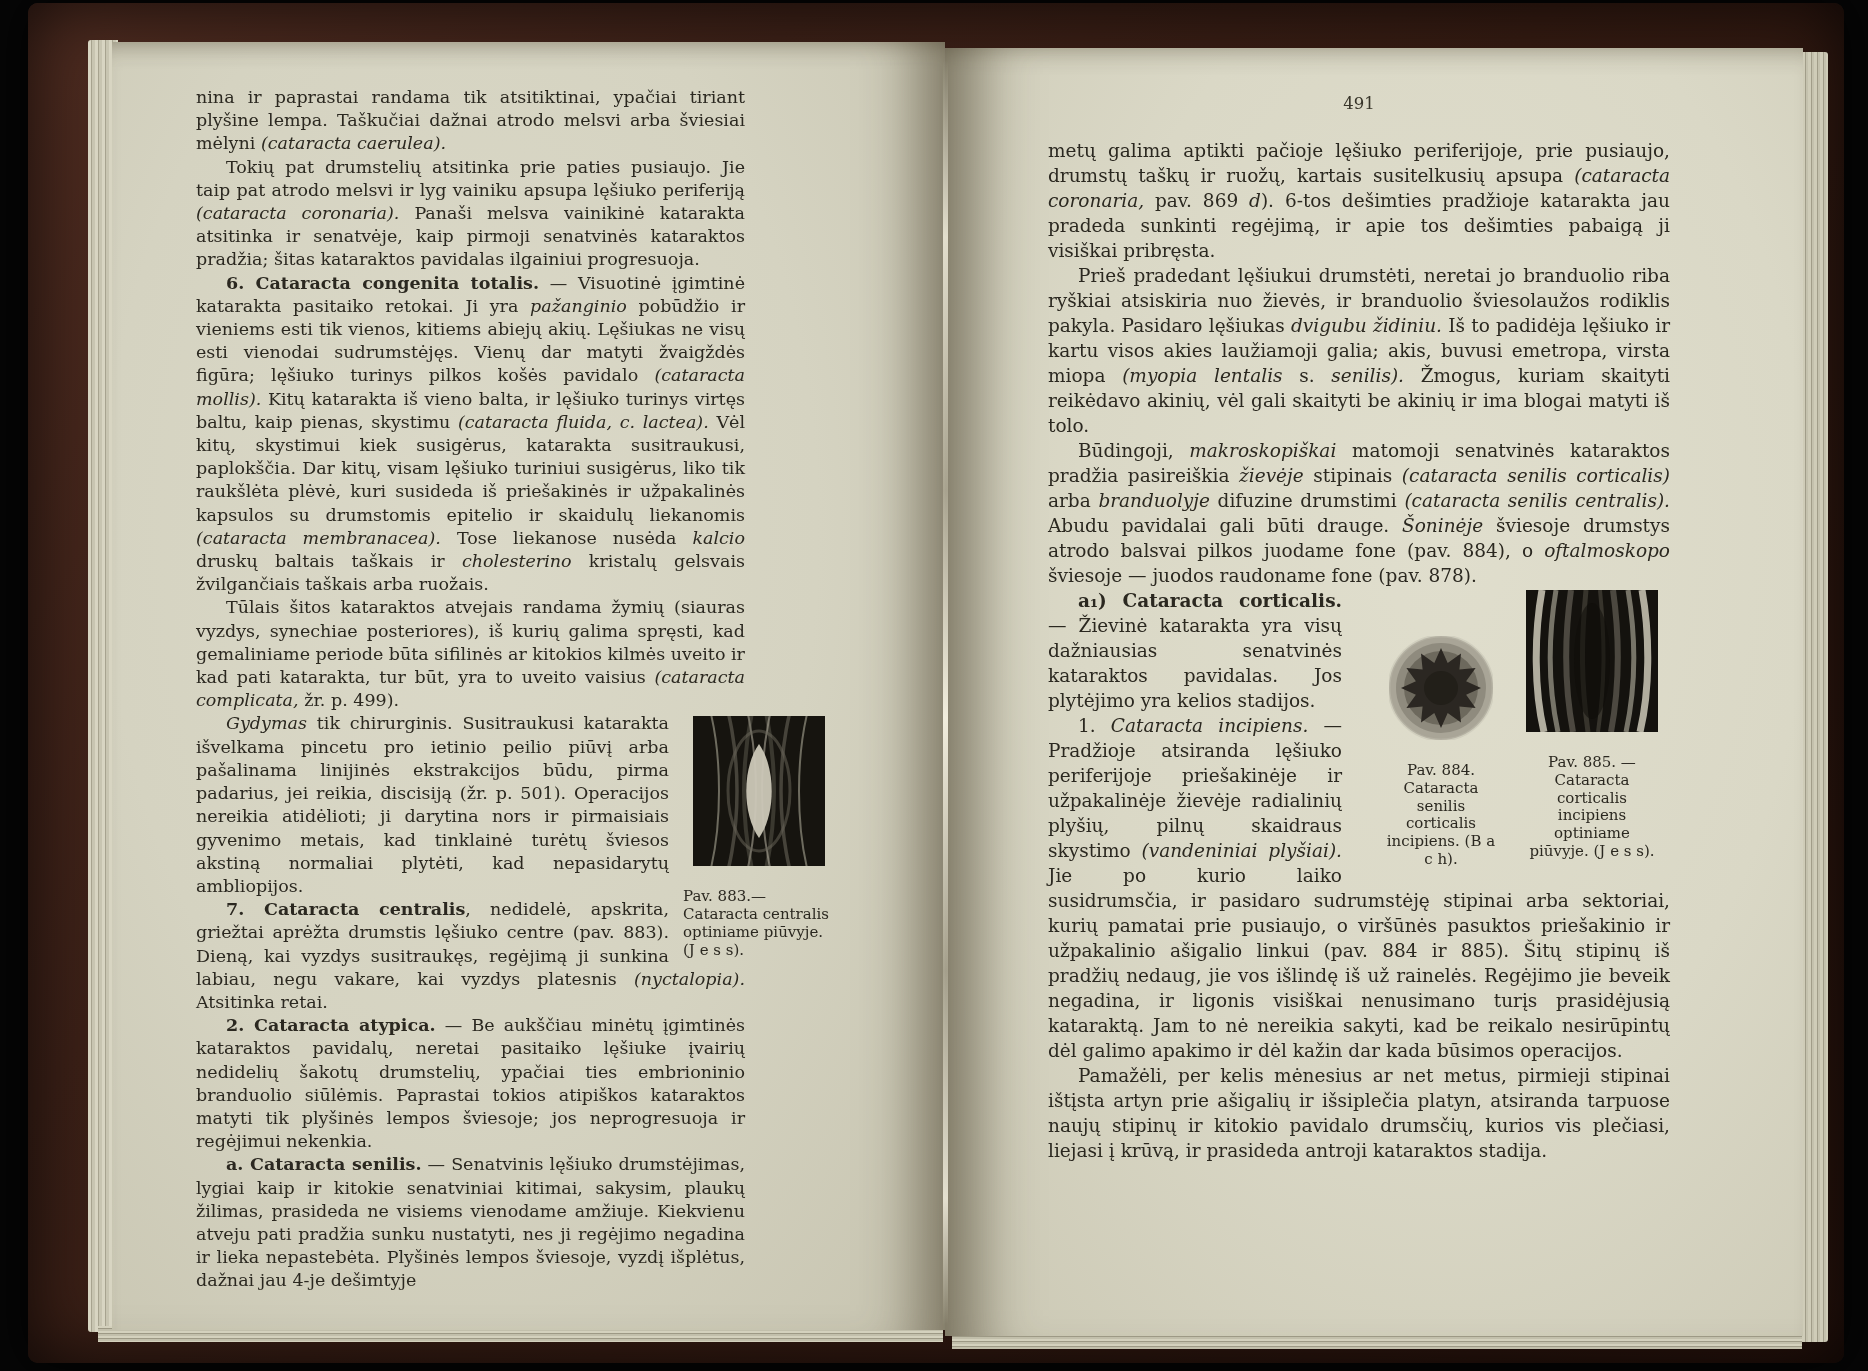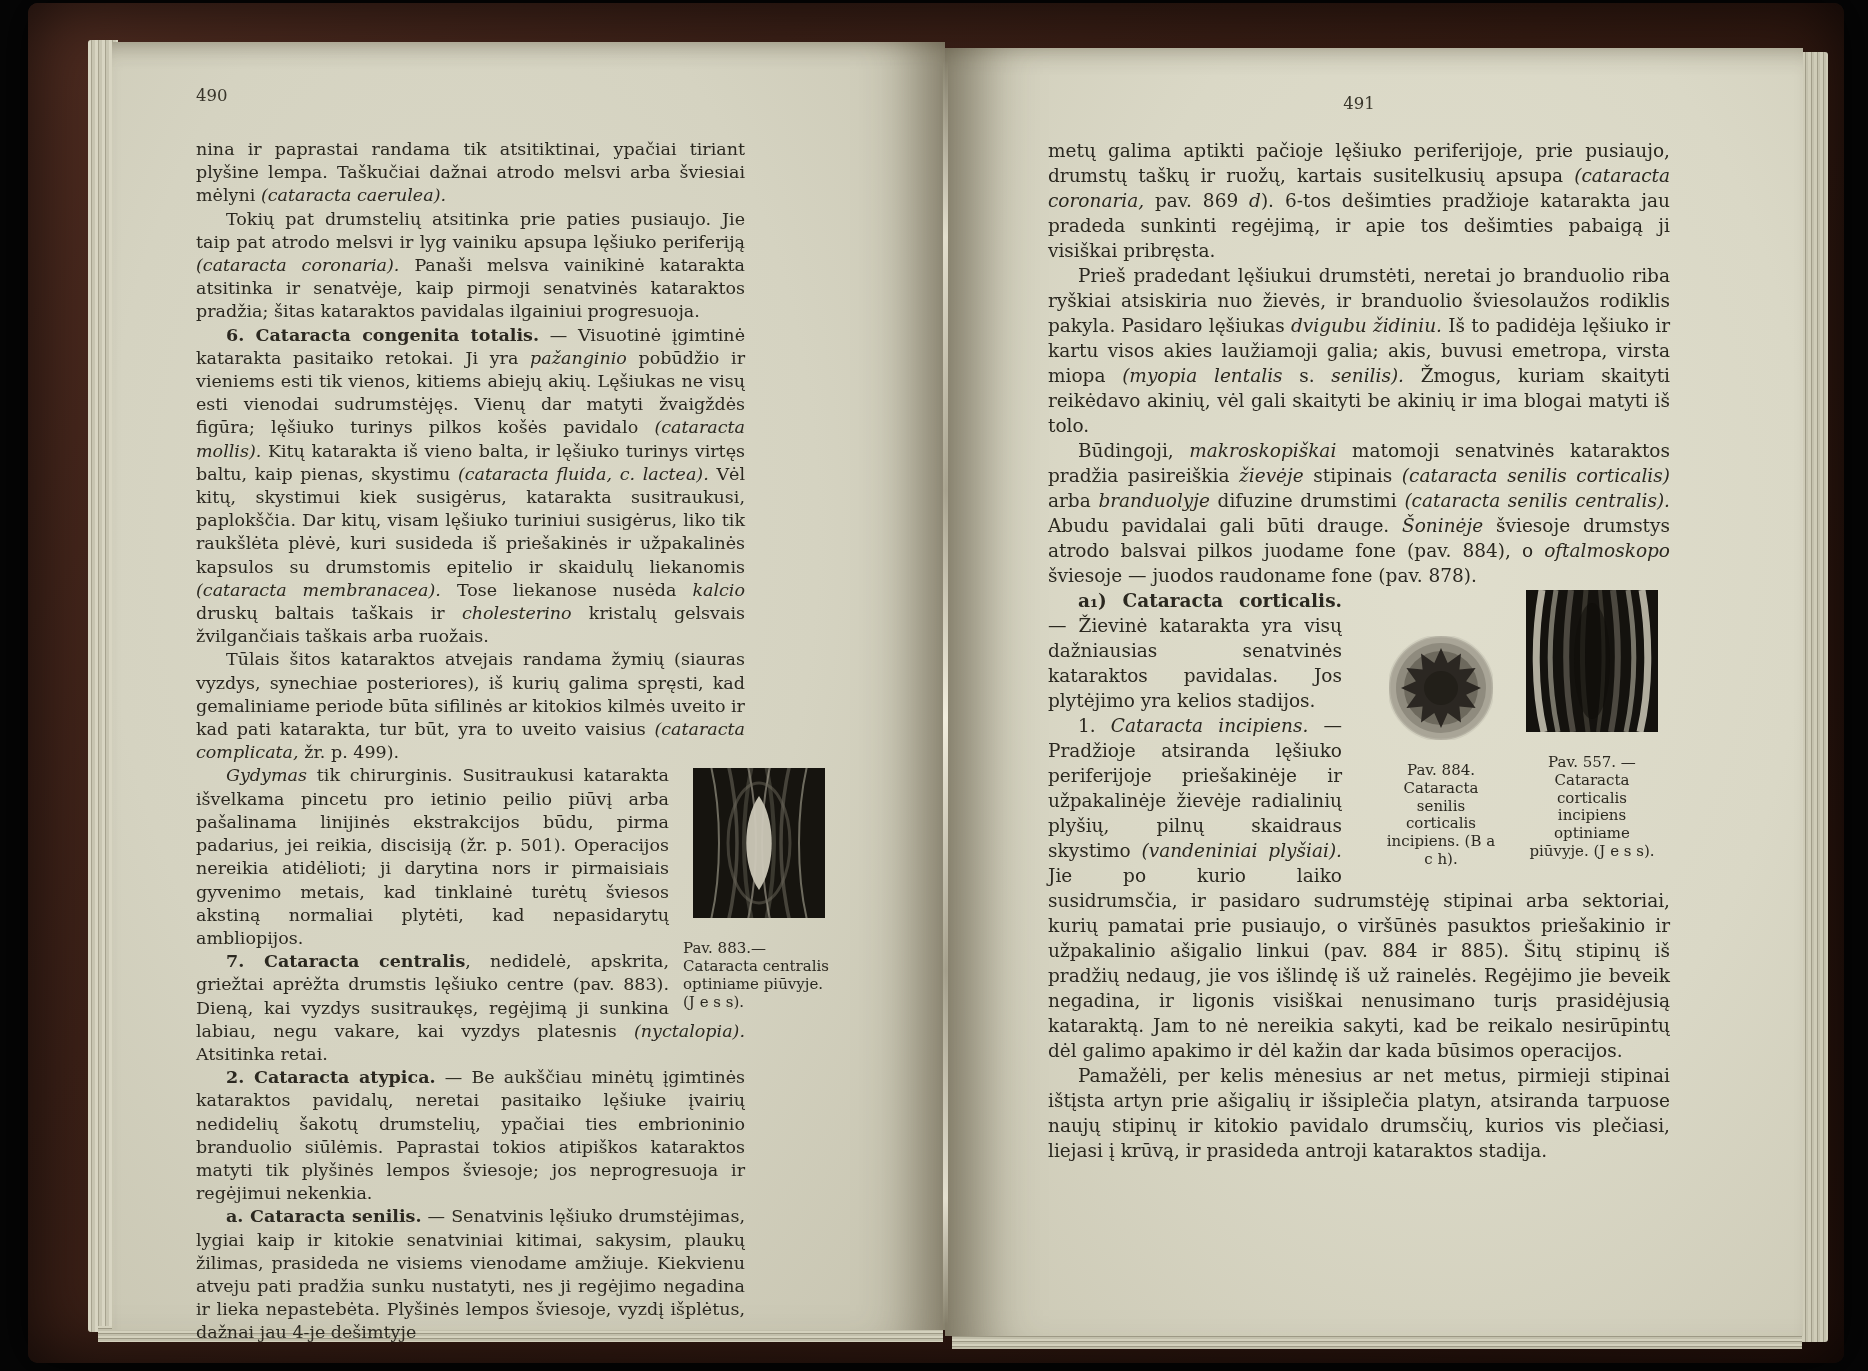--- a/index.html
+++ b/index.html
@@ -72,21 +72,20 @@
 <div class="stack-left"></div>
 <div class="stack-bottom-left"></div>
 <div class="stack-bottom-right"></div>
 <div class="stack-right"></div>
 
 <div class="page page-left"></div>
 <div class="page page-right"></div>
 <div class="thread"></div>
 
 <div class="content content-left">
-  <div class="pageno">490</div>
 
   <p><span>nina ir paprastai randama tik atsitiktinai, ypačiai tiriant plyšine lempa. Taškučiai dažnai atrodo melsvi arba šviesiai mėlyni </span><span class="i">(cataracta caerulea).</span></p>
   <p class="ind"><span>Tokių pat drumstelių atsitinka prie paties pusiaujo. Jie taip pat atrodo melsvi ir lyg vainiku apsupa lęšiuko periferiją </span><span class="i">(cataracta coronaria).</span><span> Panaši melsva vainikinė katarakta atsitinka ir senatvėje, kaip pirmoji senatvinės kataraktos pradžia; šitas kataraktos pavidalas ilgainiui progresuoja.</span></p>
   <p class="ind"><span class="b">6. Cataracta congenita totalis.</span><span> — Visuotinė įgimtinė katarakta pasitaiko retokai. Ji yra </span><span class="i">pažanginio</span><span> pobūdžio ir vieniems esti tik vienos, kitiems abiejų akių. Lęšiukas ne visų esti vienodai sudrumstėjęs. Vienų dar matyti žvaigždės figūra; lęšiuko turinys pilkos košės pavidalo </span><span class="i">(cataracta mollis).</span><span> Kitų katarakta iš vieno balta, ir lęšiuko turinys virtęs baltu, kaip pienas, skystimu </span><span class="i">(cataracta fluida, c. lactea).</span><span> Vėl kitų, skystimui kiek susigėrus, katarakta susitraukusi, paplokščia. Dar kitų, visam lęšiuko turiniui susigėrus, liko tik raukšlėta plėvė, kuri susideda iš priešakinės ir užpakalinės kapsulos su drumstomis epitelio ir skaidulų liekanomis </span><span class="i">(cataracta membranacea).</span><span> Tose liekanose nusėda </span><span class="i">kalcio</span><span> druskų baltais taškais ir </span><span class="i">cholesterino</span><span> kristalų gelsvais žvilgančiais taškais arba ruožais.</span></p>
   <p class="ind"><span>Tūlais šitos kataraktos atvejais randama žymių (siauras vyzdys, synechiae posteriores), iš kurių galima spręsti, kad gemaliniame periode būta sifilinės ar kitokios kilmės uveito ir kad pati katarakta, tur būt, yra to uveito vaisius </span><span class="i">(cataracta complicata,</span><span> žr. p. 499).</span></p>
 
   <p class="ind"><span class="fig883-float">
         <svg width="132" height="150" viewBox="0 0 132 150">
       <rect width="132" height="150" fill="#16140f"></rect>
       <ellipse cx="-30" cy="75" rx="56" ry="148" fill="none" stroke="#b7b2a1" stroke-width="2" opacity=".55"></ellipse>
@@ -135,19 +134,19 @@
         <path d="M16 0 C8 45 8 100 18 142" stroke="#d8d4c3" stroke-width="7" fill="none" opacity=".8"></path>
         <path d="M30 0 C22 48 22 96 32 142" stroke="#c9c4b2" stroke-width="5" fill="none" opacity=".55"></path>
         <path d="M45 0 C38 50 38 94 47 142" stroke="#b5b09e" stroke-width="6" fill="none" opacity=".35"></path>
         <path d="M60 0 C55 52 55 92 62 142" stroke="#a09a88" stroke-width="5" fill="none" opacity=".25"></path>
         <path d="M116 0 C124 45 124 100 114 142" stroke="#d8d4c3" stroke-width="7" fill="none" opacity=".8"></path>
         <path d="M102 0 C110 48 110 96 100 142" stroke="#c9c4b2" stroke-width="5" fill="none" opacity=".55"></path>
         <path d="M87 0 C94 50 94 94 85 142" stroke="#b5b09e" stroke-width="6" fill="none" opacity=".35"></path>
         <path d="M74 0 C79 52 79 92 72 142" stroke="#a09a88" stroke-width="4" fill="none" opacity=".25"></path>
         <ellipse cx="66" cy="71" rx="18" ry="58" fill="#0e0c09" opacity=".55"></ellipse>
       </svg>
-          <span class="figcap">Pav. 557. — Cataracta corticalis incipiens optiniame piūvyje. (J e s s).</span>
+          <span class="figcap">Pav. 885. — Cataracta corticalis incipiens optiniame piūvyje. (J e s s).</span>
         </span>
       </span><span class="b">a₁) Cataracta corticalis.</span><span> — Žievinė katarakta yra visų dažniausias senatvinės kataraktos pavidalas. Jos plytėjimo yra kelios stadijos.</span></p>
 
   <p class="ind"><span>1. </span><span class="i">Cataracta incipiens.</span><span> — Pradžioje atsiranda lęšiuko periferijoje priešakinėje ir užpakalinėje žievėje radialinių plyšių, pilnų skaidraus skystimo </span><span class="i">(vandeniniai plyšiai).</span><span> Jie po kurio laiko susidrumsčia, ir pasidaro sudrumstėję stipinai arba sektoriai, kurių pamatai prie pusiaujo, o viršūnės pasuktos priešakinio ir užpakalinio ašigalio linkui (pav. 884 ir 885). Šitų stipinų iš pradžių nedaug, jie vos išlindę iš už rainelės. Regėjimo jie beveik negadina, ir ligonis visiškai nenusimano turįs prasidėjusią kataraktą. Jam to nė nereikia sakyti, kad be reikalo nesirūpintų dėl galimo apakimo ir dėl kažin dar kada būsimos operacijos.</span></p>
   <p class="ind"><span>Pamažėli, per kelis mėnesius ar net metus, pirmieji stipinai ištįsta artyn prie ašigalių ir išsiplečia platyn, atsiranda tarpuose naujų stipinų ir kitokio pavidalo drumsčių, kurios vis plečiasi, liejasi į krūvą, ir prasideda antroji kataraktos stadija.</span></p>
 </div>
 
 </body></html>

